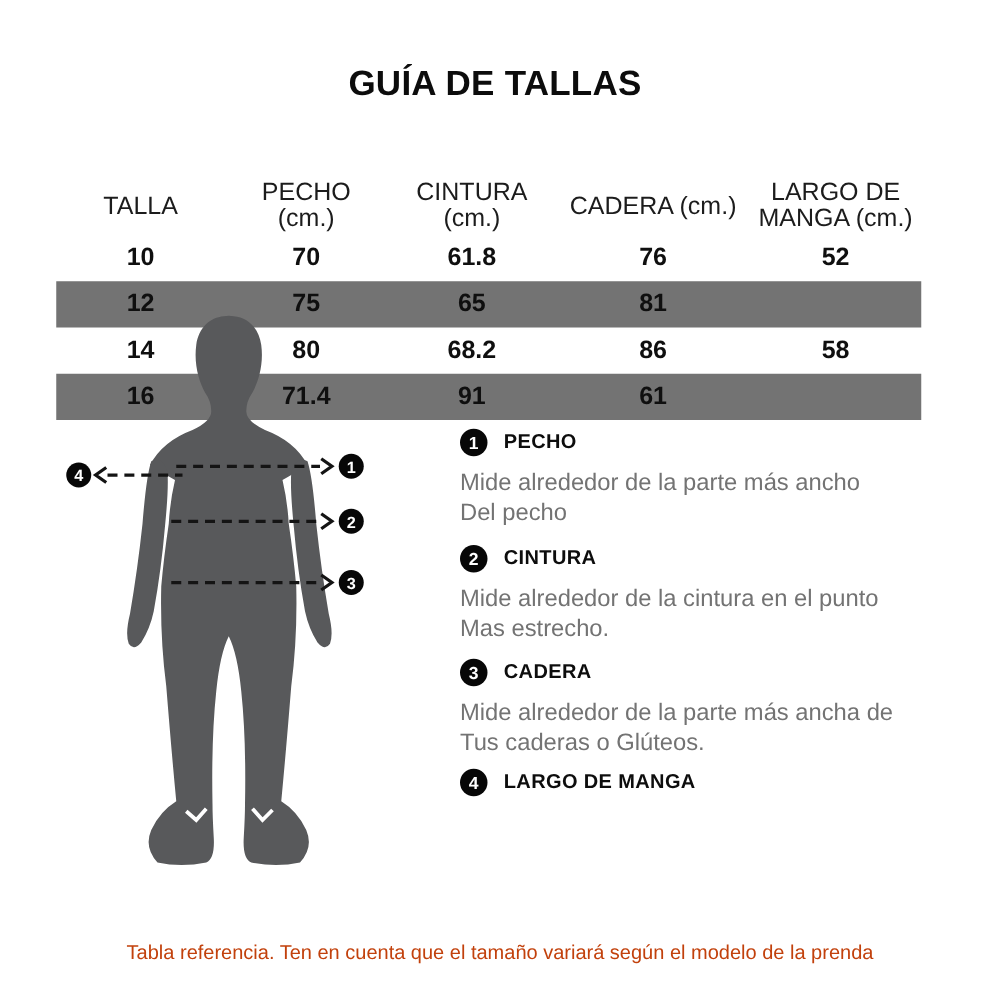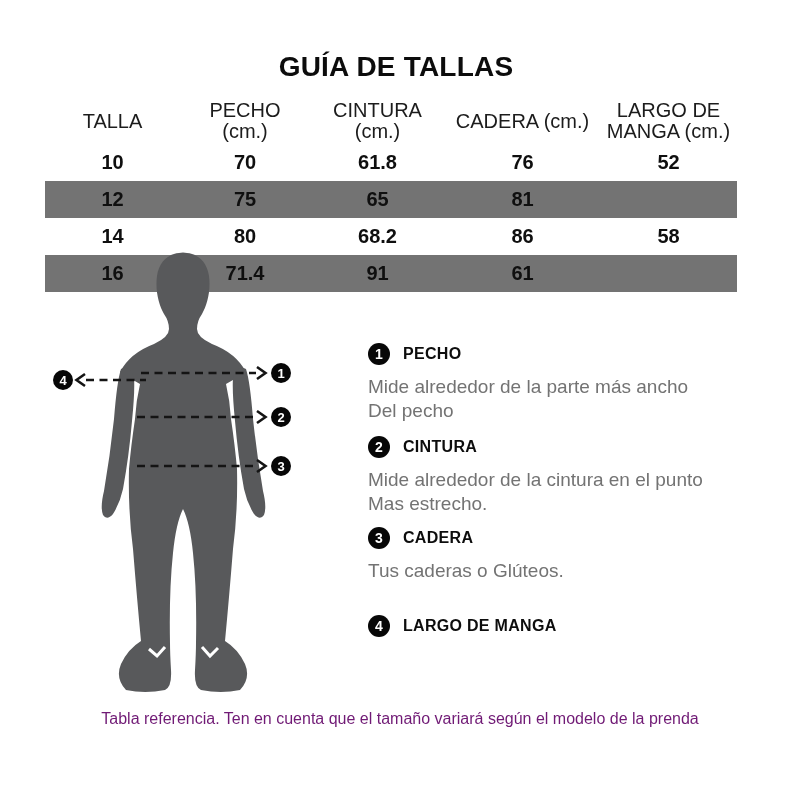--- a/index.html
+++ b/index.html
@@ -18,21 +18,21 @@
     font-size: 28px; font-weight: 700; line-height: 30px;
     color: #0c0c0c; letter-spacing: 0.2px;
   }
   
   .size-table { position: absolute; left: 45px; top: 98px; width: 692px; }
   .thead, .trow {
     display: grid;
     grid-template-columns: 135px 130px 135px 155px 137px;
     align-items: center;
   }
-  .thead { height: 46px; }
+  .thead { height: 46px; margin-top: 44px; }
   .th {
     text-align: center;
     font-size: 20px; line-height: 21px; font-weight: 400;
     color: #1c1c1c;
     padding: 0 6px;
   }
   .trow { height: 37px; }
   .trow.stripe { background: #737373; }
   .td {
     text-align: center;
@@ -60,23 +60,23 @@
     margin-left: 13px;
     font-size: 16px; font-weight: 700; color: #0d0d0d;
     letter-spacing: 0.3px;
   }
   .legend-text {
     margin-top: 10px;
     font-size: 19px; line-height: 24px; color: #737373;
   }
   
   .footer-note {
-    position: absolute; top: 708px; left: 0; width: 800px;
-    text-align: center;
-    font-size: 16px; line-height: 22px; color: #701a75;
+    position: absolute; top: 752px; left: 0; width: 800px;
+    text-align: center;
+    font-size: 16px; line-height: 22px; color: #c2410c;
   }
 </style>
 </head>
 <body>
 
 <div class="canvas">
 
   <div class="title">GUÍA DE TALLAS</div>
 
   <div class="size-table">
@@ -216,20 +216,21 @@
       <div>Mas estrecho.</div>
     </div>
   </div>
 
   <div class="legend-sec" style="top:527px">
     <div class="legend-head">
       <div class="abadge">3</div>
       <div class="legend-label">CADERA</div>
     </div>
     <div class="legend-text">
+      <div>Mide alrededor de la parte más ancha de</div>
       <div>Tus caderas o Glúteos.</div>
     </div>
   </div>
 
   <div class="legend-sec" style="top:615px">
     <div class="legend-head">
       <div class="abadge">4</div>
       <div class="legend-label">LARGO DE MANGA</div>
     </div>
   </div>

